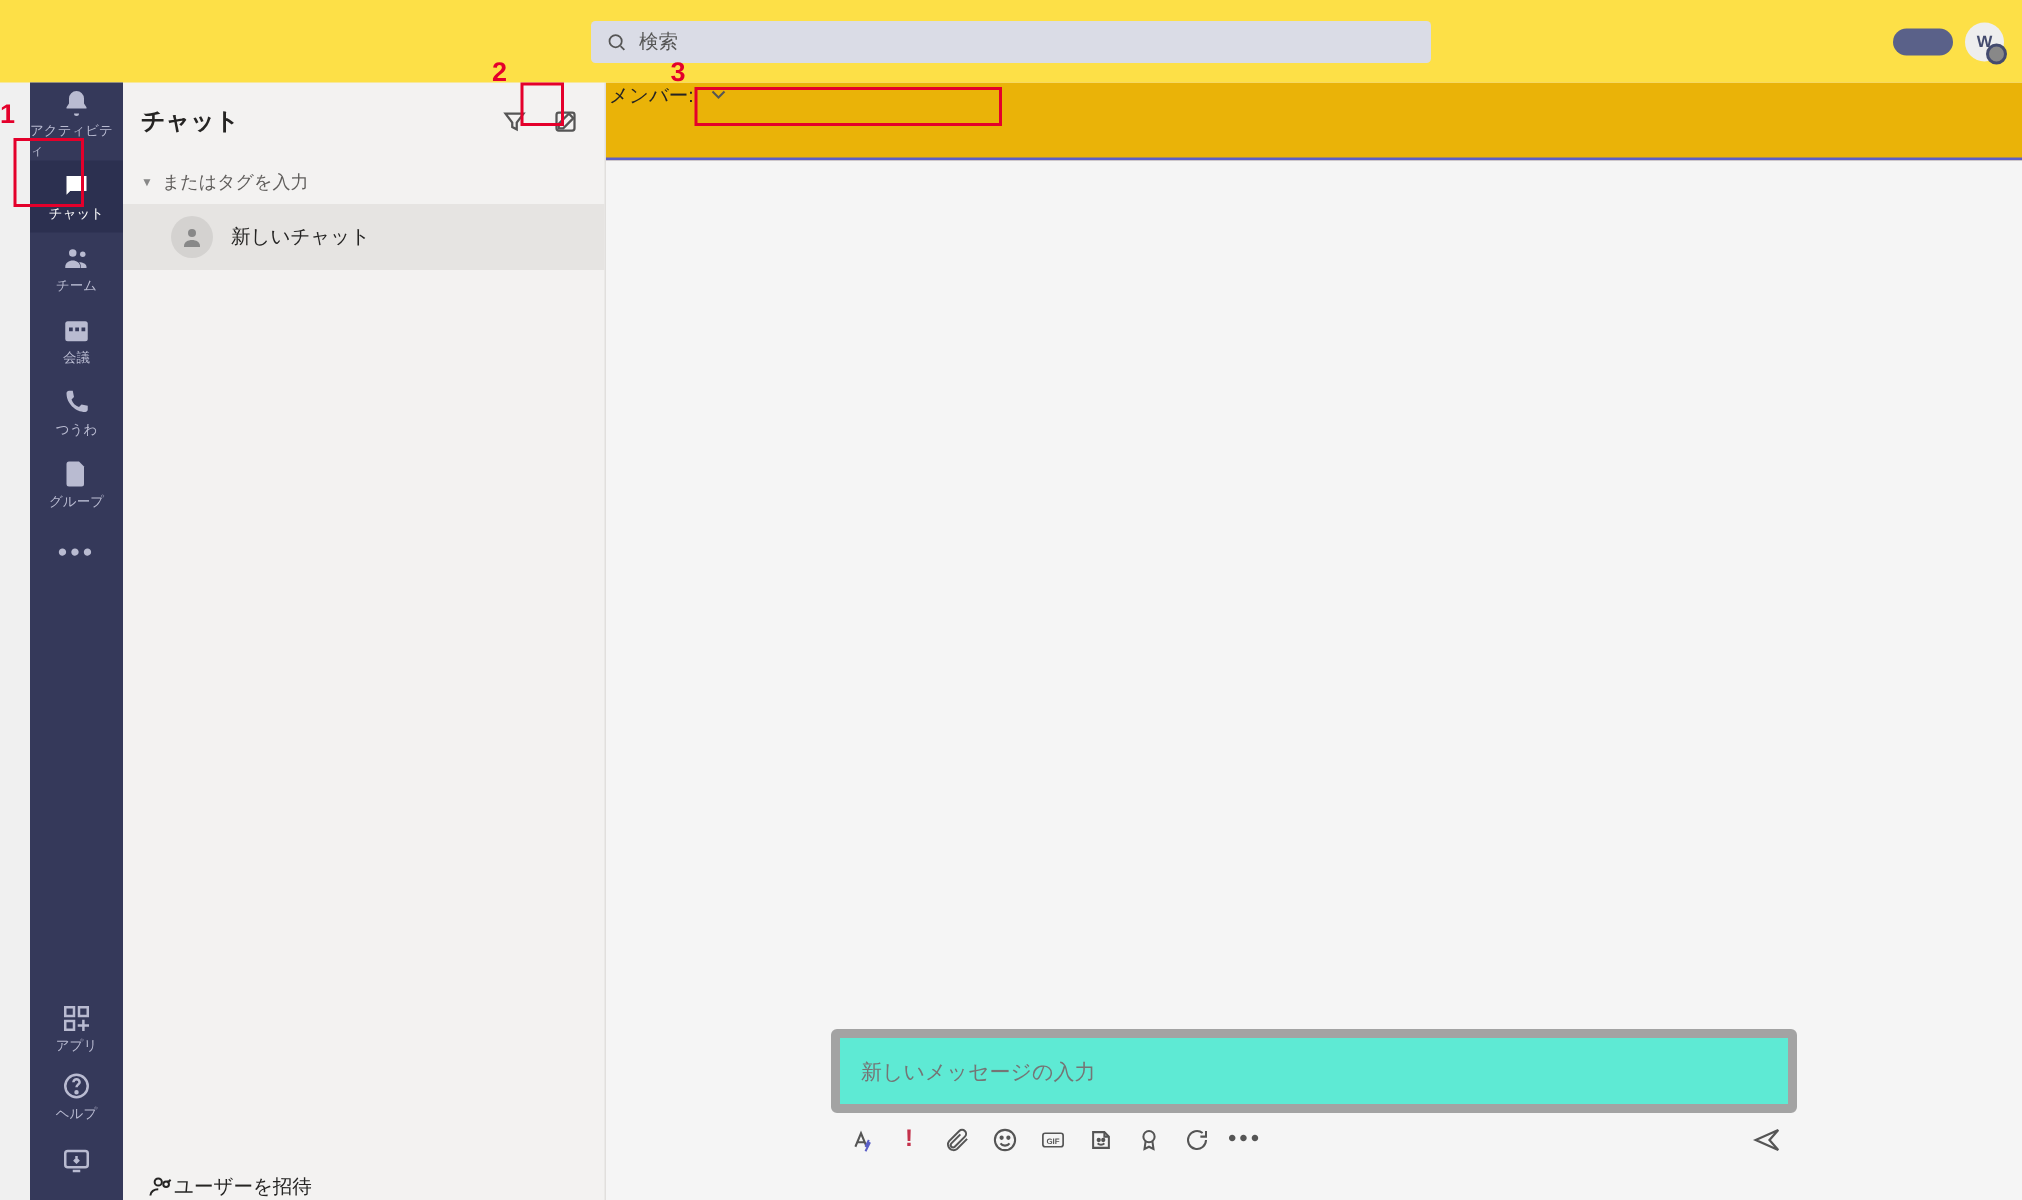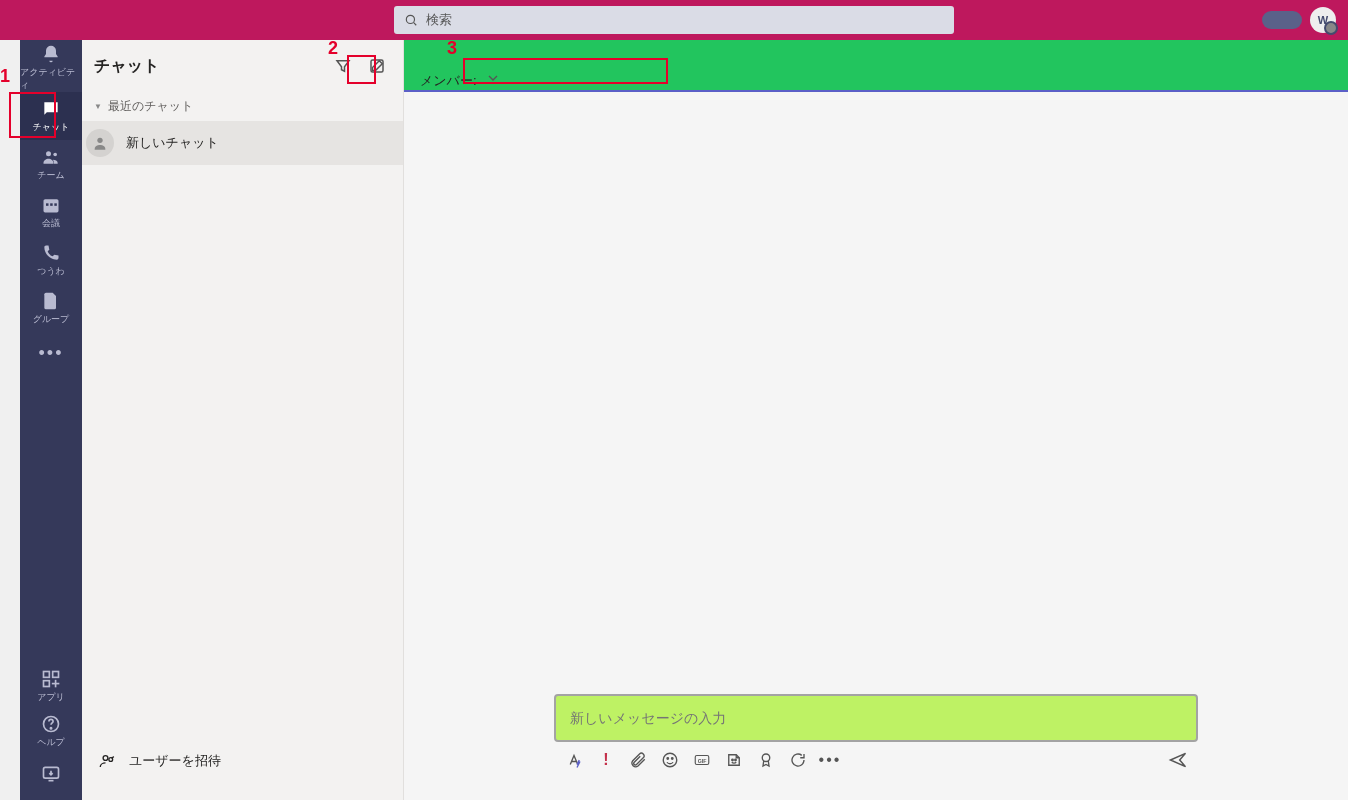--- a/index.html
+++ b/index.html
@@ -1,19 +1,19 @@
 <!DOCTYPE html>
 <html><head>
 <meta charset="utf-8">
 <style>
 * { margin: 0; padding: 0; box-sizing: border-box; }
 body { font-family: "Segoe UI", -apple-system, sans-serif; width: 1348px; height: 800px; overflow: hidden; background: #f0f0f0; display: flex; flex-direction: column; }
 
 
-.titlebar { height: 40px; background: #be185d; display: flex; align-items: center; justify-content: center; position: relative; }
+.titlebar { height: 55px; background: #fde047; display: flex; align-items: center; justify-content: center; position: relative; }
 .searchbox { width: 560px; height: 28px; background: #dadce6; border-radius: 3px; display: flex; align-items: center; padding: 0 10px; color: #555; font-size: 13px; }
 .searchbox svg { margin-right: 8px; }
 .title-right { position: absolute; right: 12px; display: flex; align-items: center; gap: 8px; }
 .title-blur { width: 40px; height: 18px; background: #5a6189; border-radius: 9px; }
 .avatar-circ { width: 26px; height: 26px; border-radius: 50%; background: #eee; color: #444b6e; font-size: 11px; font-weight: 600; display: flex; align-items: center; justify-content: center; position: relative; }
 .avatar-circ::after { content: ""; position: absolute; right: -2px; bottom: -2px; width: 10px; height: 10px; border-radius: 50%; background: #888; border: 2px solid #444b6e; }
 
 
 .app { flex: 1; display: flex; min-height: 0; }
 
@@ -28,35 +28,35 @@
 .rail-download { width: 62px; height: 40px; display: flex; align-items: center; justify-content: center; color: #b9bbd1; cursor: pointer; }
 
 
 .chatlist { width: 322px; background: #f3f2f1; display: flex; flex-direction: column; border-right: 1px solid #e1dfdd; }
 .chatlist-header { height: 52px; display: flex; align-items: center; justify-content: space-between; padding: 0 12px; }
 .chatlist-header h2 { font-size: 16px; font-weight: 700; color: #252423; }
 .chatlist-header-actions { display: flex; gap: 6px; align-items: center; }
 .icon-btn { width: 28px; height: 28px; display: flex; align-items: center; justify-content: center; cursor: pointer; color: #555; border-radius: 3px; }
 .section-head { display: flex; align-items: center; padding: 6px 12px; font-size: 12px; color: #605e5c; gap: 6px; cursor: pointer; }
 .section-head .chev { font-size: 8px; color: #888; }
-.chat-row { display: flex; align-items: center; height: 44px; padding: 0 4px; gap: 12px; background: #e6e4e2; cursor: pointer; }
+.chat-row { display: flex; align-items: center; height: 44px; padding: 0 32px; gap: 12px; background: #e6e4e2; cursor: pointer; }
 .chat-row .chat-ava { width: 28px; height: 28px; border-radius: 50%; background: #d4d2d0; display: flex; align-items: center; justify-content: center; }
 .chat-row .chat-ava svg { width: 16px; height: 16px; color: #888; }
 .chat-row .chat-name { font-size: 13px; color: #252423; }
-.invite-row { margin-top: auto; height: 48px; display: flex; align-items: flex-start; padding: 0 16px; gap: 13px; font-size: 13px; color: #252423; cursor: pointer; }
+.invite-row { margin-top: auto; height: 48px; display: flex; align-items: flex-end; padding: 0 16px; gap: 0; font-size: 13px; color: #252423; cursor: pointer; }
 
 
 .conv { flex: 1; display: flex; flex-direction: column; background: #f5f5f5; min-width: 0; }
-.conv-header { height: 52px; background: #22c55e; border-bottom: 2px solid #5b5fc7; display: flex; align-items: flex-end; padding: 0 16px; gap: 8px; }
+.conv-header { height: 52px; background: #eab308; border-bottom: 2px solid #5b5fc7; display: flex; align-items: flex-start; padding: 0 2px; gap: 8px; }
 .conv-header .lbl { font-size: 13px; color: #252423; }
 .conv-header input { flex: 1; border: none; outline: none; font-size: 13px; color: #555; background: transparent; }
 .conv-header .expand { color: #555; cursor: pointer; }
 .conv-body { flex: 1; background: #f5f5f5; }
 .composer-wrap { padding: 0 150px 18px; }
-.composer { background: #bef264; border: 2px solid #a3a3a3; border-radius: 4px; text-decoration: underline; }
+.composer { background: #5eead4; border: 6px solid #a3a3a3; border-radius: 4px; text-decoration: underline; }
 .composer input { width: 100%; border: none; outline: none; padding: 14px 14px; font-size: 14px; background: transparent; color: #555; }
 .composer-toolbar { display: flex; align-items: center; padding: 4px 6px 8px; gap: 4px; }
 .ctb-btn { width: 28px; height: 28px; display: flex; align-items: center; justify-content: center; color: #555; cursor: pointer; border-radius: 3px; }
 .ctb-spacer { flex: 1; }
 
 
 .anno-box { position: absolute; border: 2px solid #e4002b; pointer-events: none; z-index: 10; }
 .anno-num { position: absolute; color: #e4002b; font-weight: 800; font-size: 18px; z-index: 11; pointer-events: none; font-family: Arial, sans-serif; }
 </style>
 </head>
@@ -163,21 +163,21 @@
         <div class="icon-btn">
           <svg width="18" height="18" viewBox="0 0 24 24" fill="none" stroke="currentColor" stroke-width="2">
               <rect x="4" y="4" width="16" height="16" rx="2"></rect>
               <path d="M15 5l4 4-9 9H6v-4l9-9z"></path>
             </svg>
         </div>
       </div>
     </div>
     <div class="section-head">
       <span class="chev">▼</span>
-      <span>最近のチャット</span>
+      <span>またはタグを入力</span>
     </div>
     <div class="chat-row">
       <div class="chat-ava">
         <svg viewBox="0 0 24 24" fill="currentColor">
             <circle cx="12" cy="8" r="4"></circle>
             <path d="M4 21c0-4 4-6 8-6s8 2 8 6v1H4v-1z"></path>
           </svg>
       </div>
       <div class="chat-name">新しいチャット</div>
     </div>

